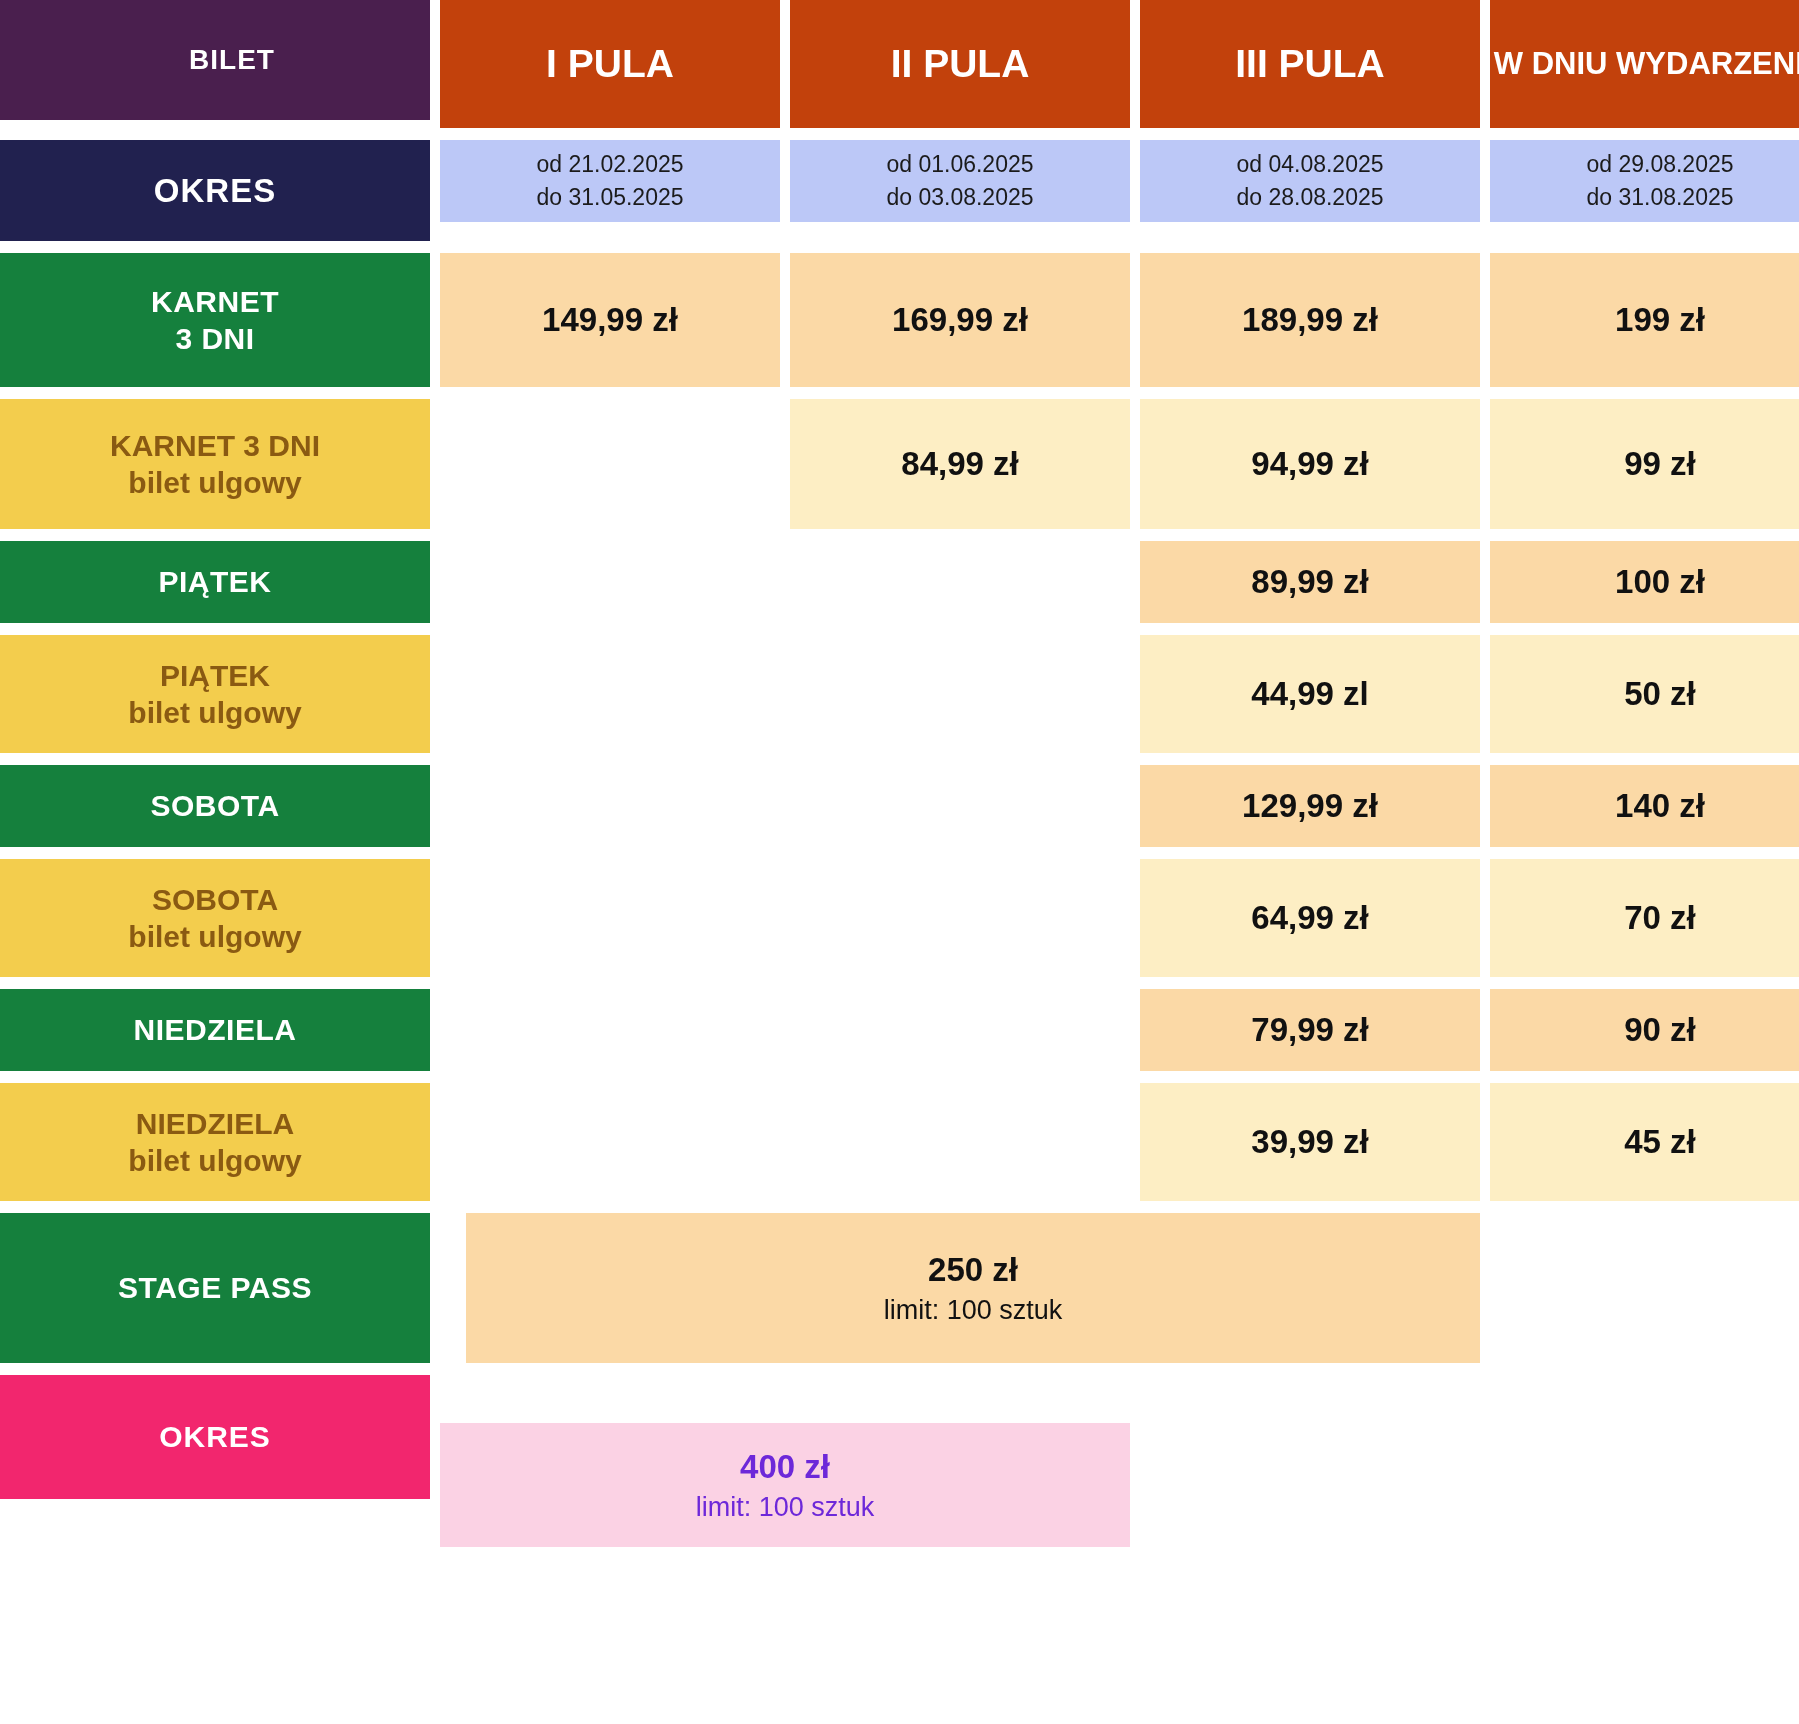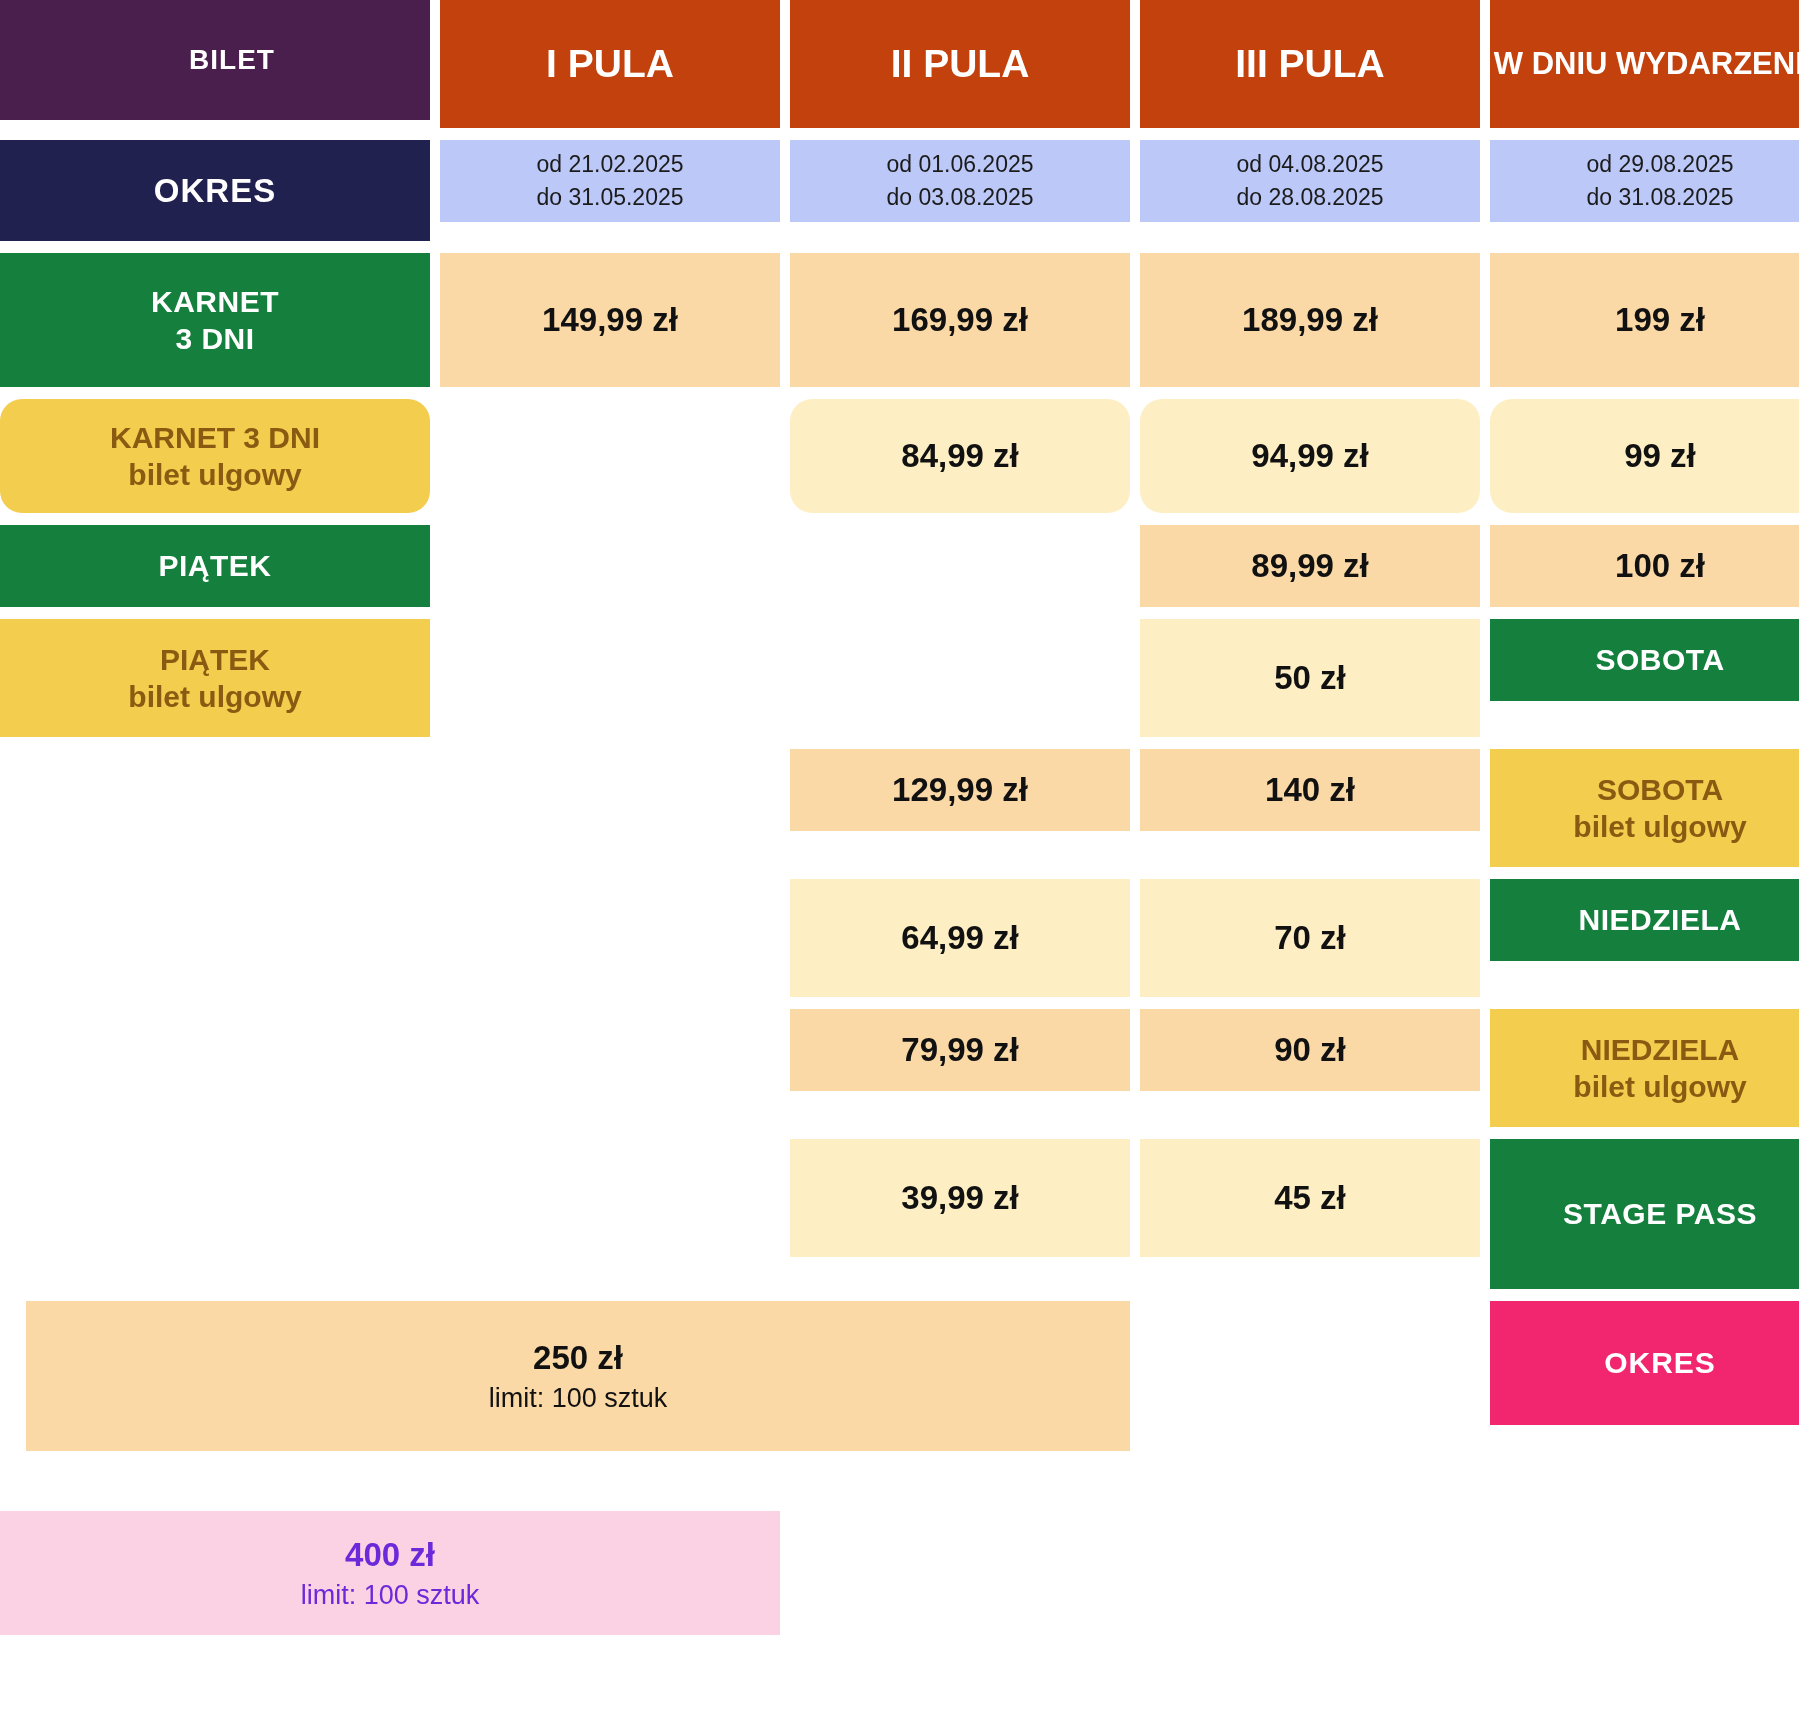--- a/index.html
+++ b/index.html
@@ -119,21 +119,21 @@
     background: transparent;
   }
   .sub {
     font-size: 27px;
     font-weight: normal;
     margin-top: 6px;
   }
 
   
   .r-karnet { height: 134px; }
-  .r-ulg    { height: 114px; border-radius: 22px; }
+  .r-ulg    { height: 130px; }
   .r-day    { height: 82px; }
   .r-dayulg { height: 118px; }
   .r-stage  { height: 150px; }
   .r-shiny  { height: 124px; }
 
   .span3 { grid-column: span 3; margin-left: 26px; }
   .span2 { grid-column: span 2; }
 </style>
 </head>
 <body>
@@ -166,20 +166,21 @@
 
   <div class="cell lbl-dark r-day">PIĄTEK</div>
   <div class="cell empty r-day"></div>
   <div class="cell empty r-day"></div>
   <div class="cell price-dark r-day">89,99 zł</div>
   <div class="cell price-dark r-day">100 zł</div>
 
   <div class="cell lbl-light r-dayulg">PIĄTEK<br>bilet ulgowy</div>
   <div class="cell empty r-dayulg"></div>
   <div class="cell empty r-dayulg"></div>
+  <div class="cell price-light r-dayulg">44,99 zl</div>
   <div class="cell price-light r-dayulg">50 zł</div>
 
   <div class="cell lbl-dark r-day">SOBOTA</div>
   <div class="cell empty r-day"></div>
   <div class="cell empty r-day"></div>
   <div class="cell price-dark r-day">129,99 zł</div>
   <div class="cell price-dark r-day">140 zł</div>
 
   <div class="cell lbl-light r-dayulg">SOBOTA<br>bilet ulgowy</div>
   <div class="cell empty r-dayulg"></div>

